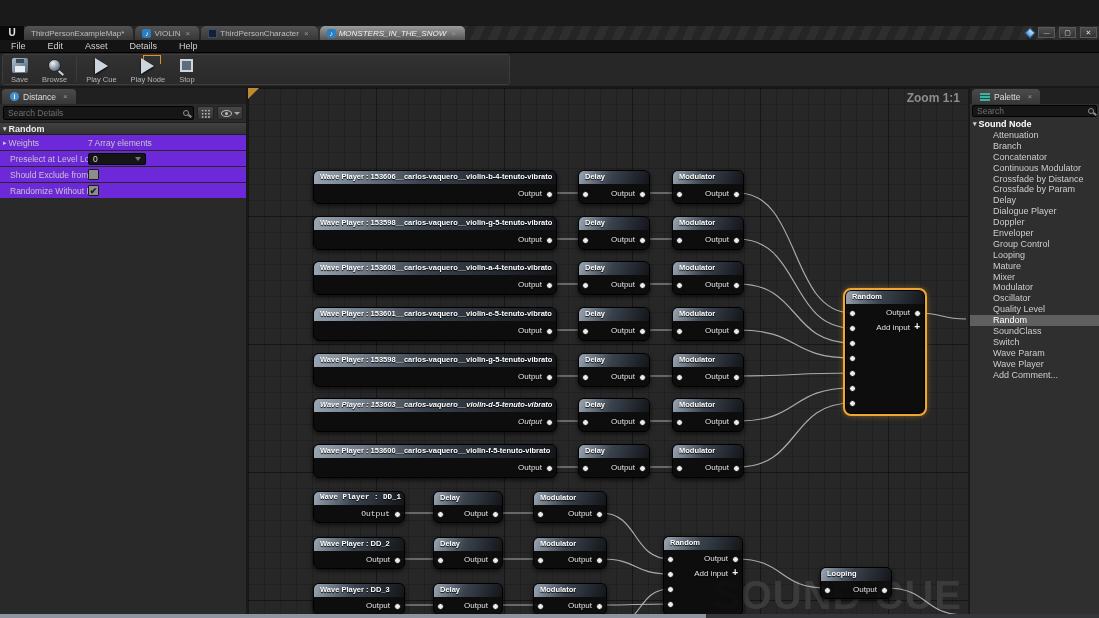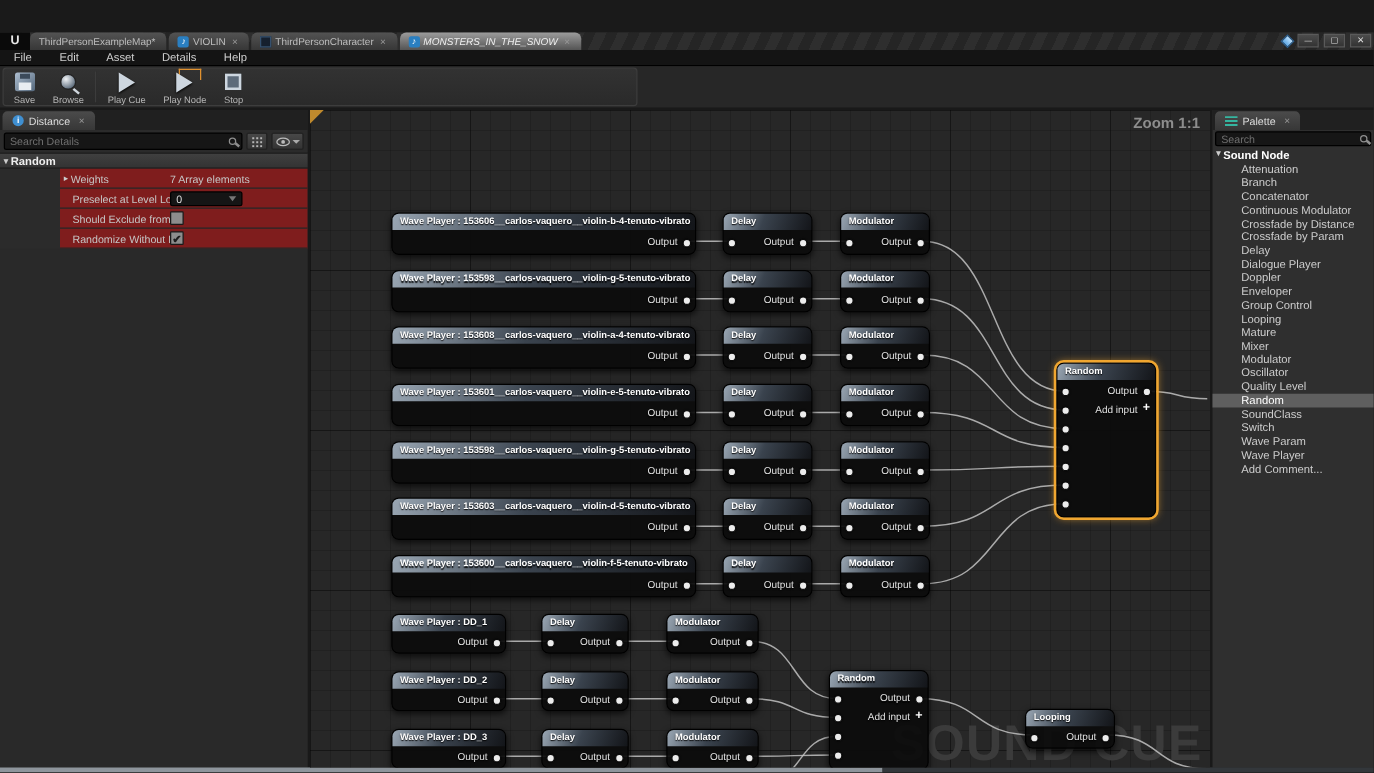--- a/index.html
+++ b/index.html
@@ -92,21 +92,21 @@
   .eye-btn { width:26px; }
   .icon-eye { width:11px; height:7px; border:1px solid #bbb; border-radius:50%; position:relative; }
   .icon-eye::after { content:''; position:absolute; width:3px; height:3px; background:#bbb;
     border-radius:50%; left:3px; top:1px; }
   .caret-down { width:0; height:0; border-left:3px solid transparent; border-right:3px solid transparent;
     border-top:3px solid #aaa; margin-left:2px; }
   .section-header { height:13px; background:linear-gradient(#404040,#333); border-top:1px solid #1f1f1f;
     border-bottom:1px solid #1f1f1f; display:flex; align-items:center; font-size:9px; font-weight:bold;
     color:#eee; padding-left:3px; gap:2px; }
   .expander { color:#ccc; font-size:7px; }
-  .prop-rows { background:#7f1d1d;margin-left:48px; }
+  .prop-rows { background:#6d28d9; }
   .prop-row { display:flex; align-items:center; height:16px; border-bottom:1px solid #272727; }
   .prop-label { width:88px; flex:none; font-size:8.5px; color:#c6c6c6; padding-left:10px;
     white-space:nowrap; overflow:hidden; display:flex; align-items:center; gap:2px; }
   .prop-value { flex:1; font-size:8.5px; color:#c6c6c6; display:flex; align-items:center; }
   .spin-field { width:58px; height:12px; background:#151515; border:1px solid #000; border-radius:2px;
     color:#ddd; font-size:8.5px; padding:0 4px; display:flex; align-items:center; justify-content:space-between; }
   .spin-arrows { width:0; height:0; border-left:3px solid transparent; border-right:3px solid transparent;
     border-top:4px solid #777; }
   .checkbox { width:11px; height:11px; background:#8d8d8d; border:1px solid #1a1a1a; border-radius:1px;
     font-size:9px; line-height:10px; text-align:center; color:#1d1d1d; font-weight:bold; }
@@ -492,21 +492,21 @@
           </div>
         </div>
         <div class="gnode" style="left: 424px; top: 265px; width: 72px; height: 34px;">
           <div class="gnode-hdr">Modulator</div>
           <div class="gnode-body" style="height: 21px;">
             <span class="pin" style="left: 3px; top: 7px;"></span>
             <span class="glabel" style="right: 14px; top: 5px;">Output</span>
             <span class="pin" style="right: 3px; top: 7px;"></span>
           </div>
         </div>
-        <div class="gnode" style="left: 65px; top: 310px; width: 244px; height: 34px;">
+        <div class="gnode" style="left: 65px; top: 310px; width: 244px; height: 34px; font-style: italic;">
           <div class="gnode-hdr">Wave Player : 153603__carlos-vaquero__violin-d-5-tenuto-vibrato</div>
           <div class="gnode-body" style="height: 21px;">
             <span class="glabel" style="right: 14px; top: 5px;">Output</span>
             <span class="pin" style="right: 3px; top: 7px;"></span>
           </div>
         </div>
         <div class="gnode" style="left: 330px; top: 310px; width: 72px; height: 34px;">
           <div class="gnode-hdr">Delay</div>
           <div class="gnode-body" style="height: 21px;">
             <span class="pin" style="left: 3px; top: 7px;"></span>
@@ -554,21 +554,21 @@
             <span class="pin" style="left: 3px; top: 51px;"></span>
             <span class="pin" style="left: 3px; top: 66px;"></span>
             <span class="pin" style="left: 3px; top: 81px;"></span>
             <span class="pin" style="left: 3px; top: 96px;"></span>
             <span class="glabel" style="right: 14px; top: 4px;">Output</span>
             <span class="pin" style="right: 3px; top: 6px;"></span>
             <span class="glabel" style="right: 14px; top: 19px;">Add input</span>
             <span class="plus-icon" style="right: 4px; top: 19px;"></span>
           </div>
         </div>
-        <div class="gnode" style="left: 65px; top: 403px; width: 92px; height: 32px;">
+        <div class="gnode" style="left: 65px; top: 403px; width: 92px; height: 32px; font-family: Liberation Mono, monospace;">
           <div class="gnode-hdr">Wave Player : DD_1</div>
           <div class="gnode-body" style="height: 19px;">
             <span class="glabel" style="right: 14px; top: 4px;">Output</span>
             <span class="pin" style="right: 3px; top: 6px;"></span>
           </div>
         </div>
         <div class="gnode" style="left: 185px; top: 403px; width: 70px; height: 32px;">
           <div class="gnode-hdr">Delay</div>
           <div class="gnode-body" style="height: 19px;">
             <span class="pin" style="left: 3px; top: 6px;"></span>

